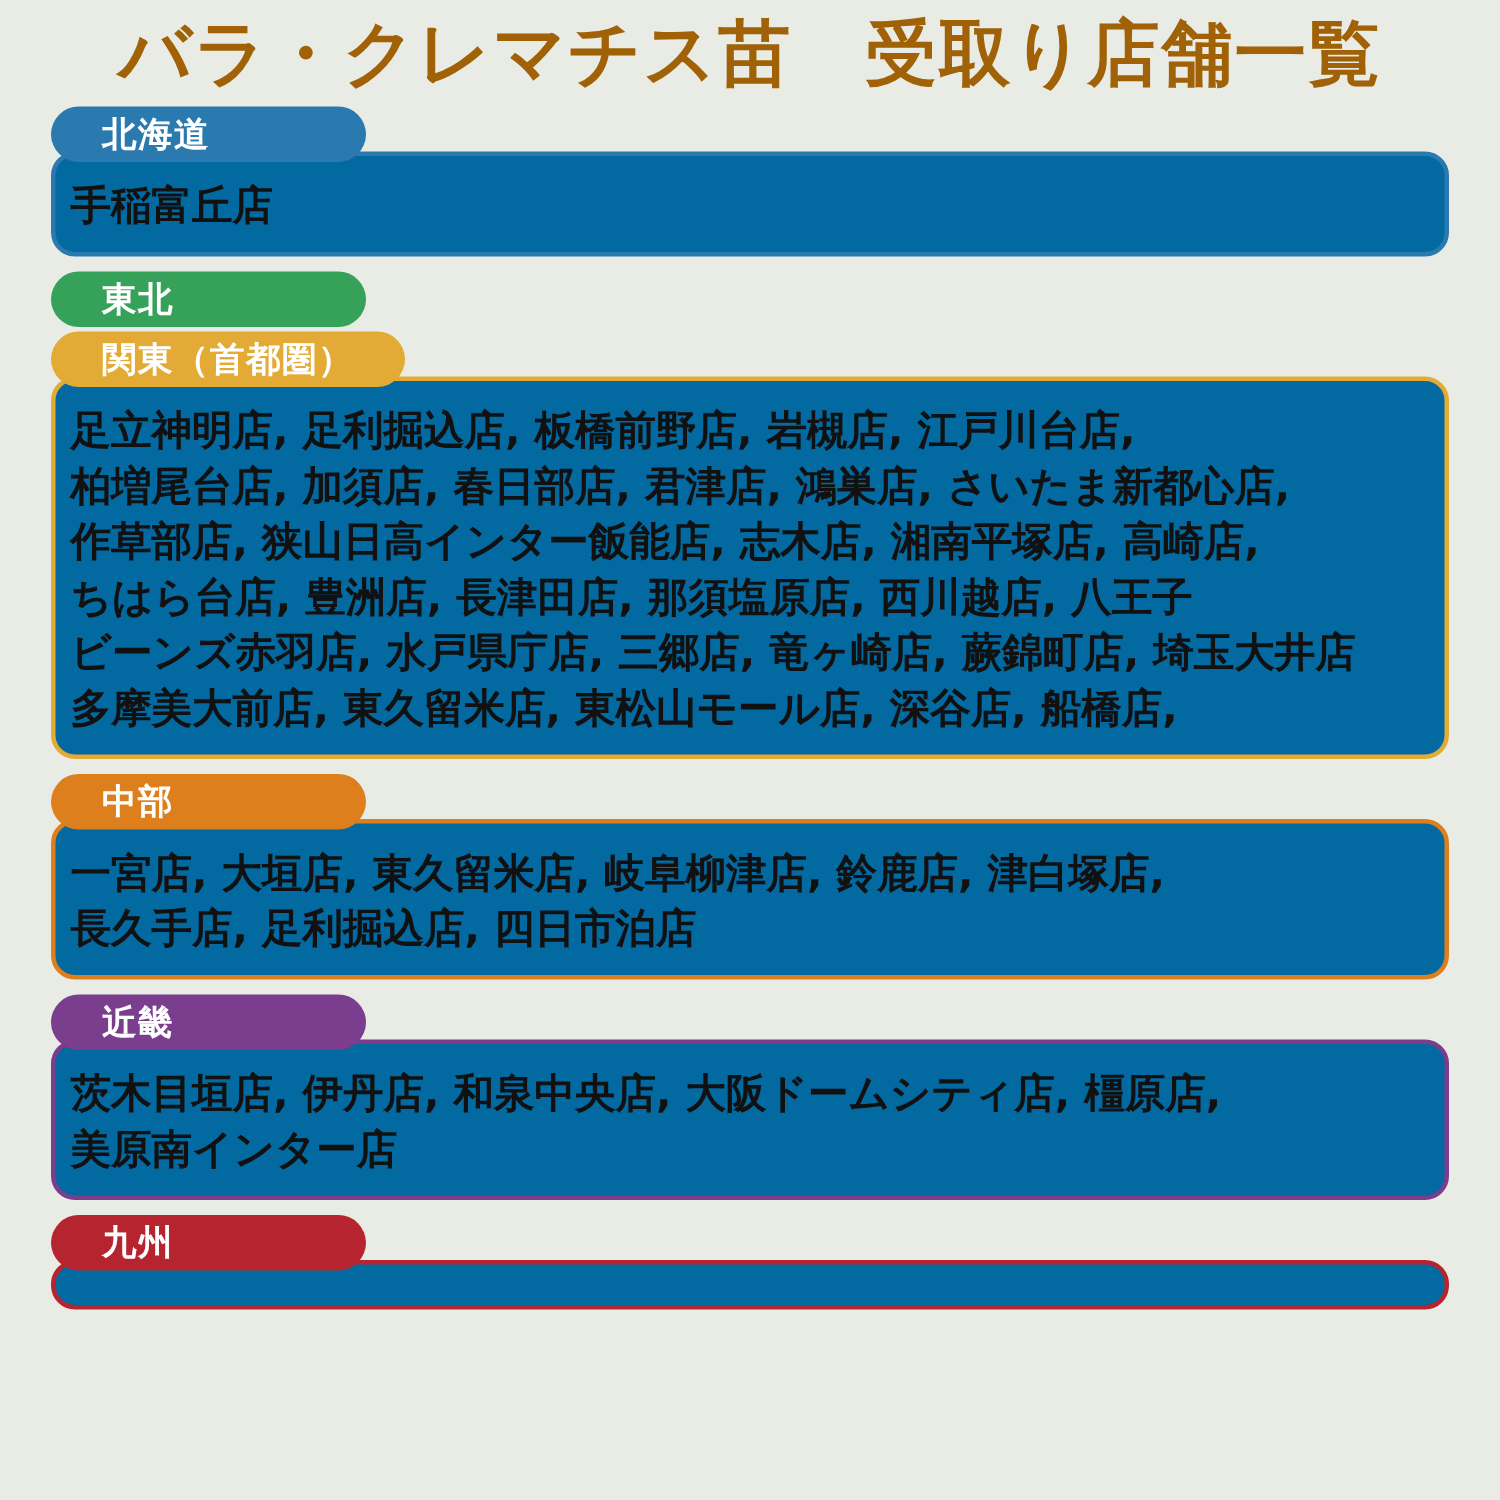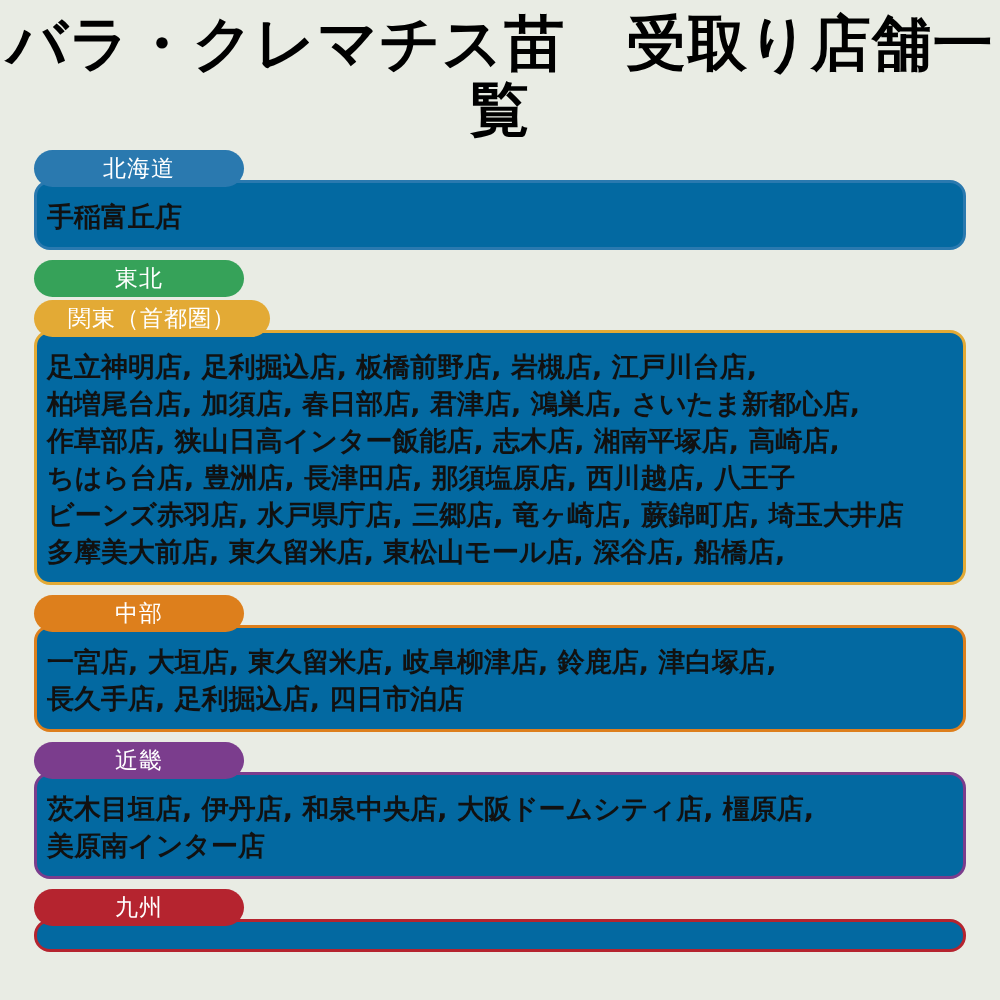--- a/index.html
+++ b/index.html
@@ -7,44 +7,43 @@
     width: 1000px;
     font-family: "DejaVu Sans", "Liberation Sans", sans-serif;
   }
   body {
     background: var(--accent, #e9ece4);
     min-height: 1000px;
     padding-bottom: 4px;
   }
   .page-title {
     text-align: center;
-    font-size: 60px;
+    font-size: 48px;
     font-weight: 900;
-    color: #000000;
+    color: #a16207;
     letter-spacing: 1px;
     padding: 10px 0 8px;
     line-height: 1.1;
   }
   .section {
     margin: 0 34px 10px;
   }
   .badge {
     position: relative;
     z-index: 2;
     display: inline-flex;
     align-items: center;
-    justify-content: center;
     min-width: 210px;
     height: 37px;
     padding: 0 34px;
     border-radius: 19px;
     background: var(--accent, #888);
     color: #ffffff;
     font-size: 23px;
-    font-weight: normal;
+    font-weight: bold;
     margin-bottom: -20px;
     letter-spacing: 1px;
   }
   .box {
     position: relative;
     z-index: 1;
     background: #0369a1;
     border: 3px solid var(--accent, #888);
     border-radius: 16px;
     padding: 15px 16px 12px 10px;

